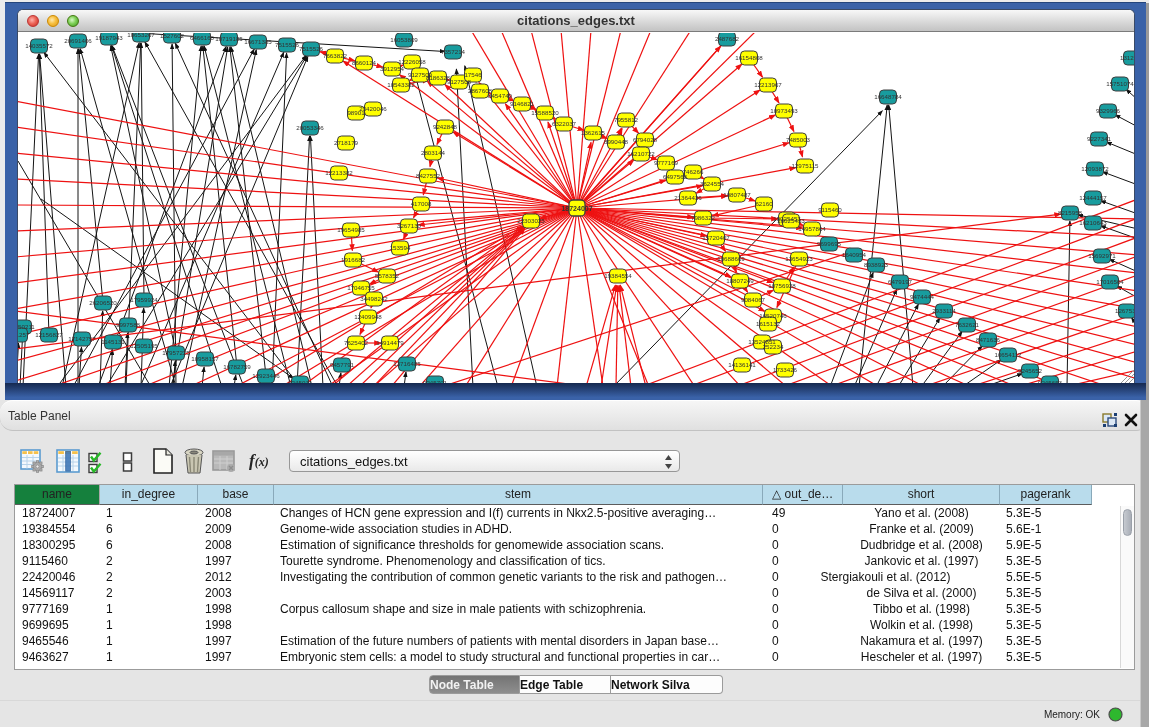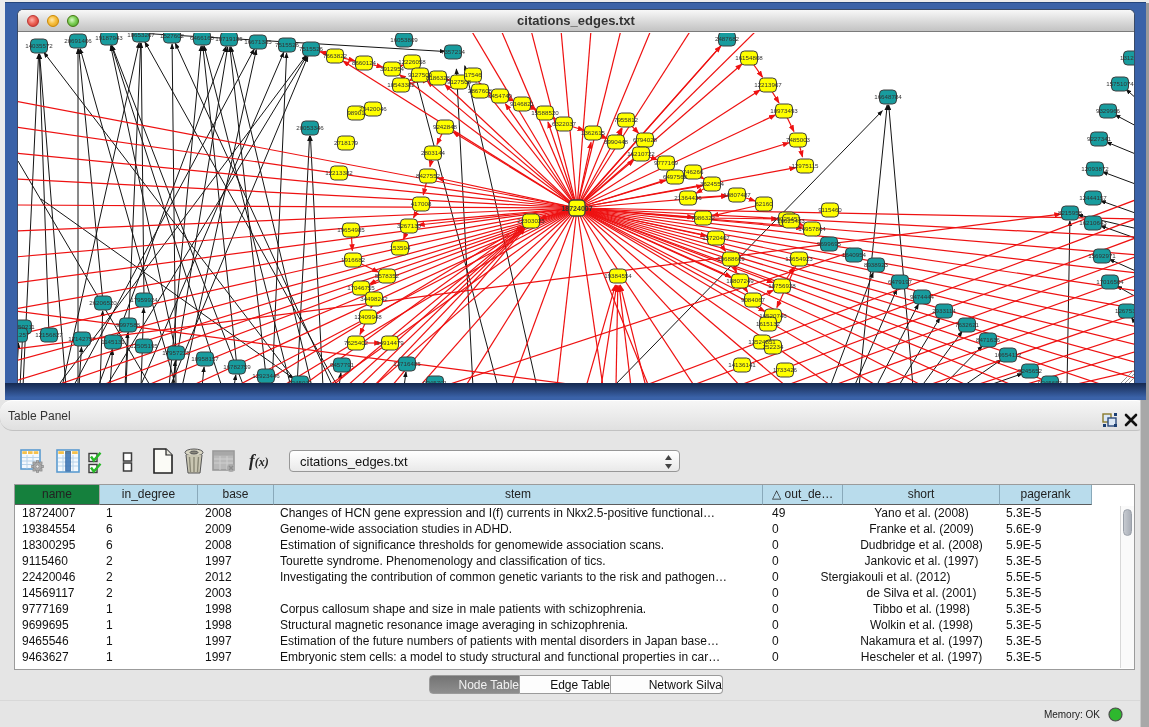--- a/index.html
+++ b/index.html
@@ -33,21 +33,21 @@
   color:#222; text-align:center; line-height:19px; }
 .trow { position:absolute; left:0; width:1120px; height:16px; font-size:12px; color:#111; }
 .trow span { position:absolute; top:1px; white-space:nowrap; }
 .trow span.ctr { text-align:center; }
 #sbar { position:absolute; left:1120px; top:506px; width:14px; height:162px;
   background:#fafafa; border-left:1px solid #d8d8d8; }
 #sthumb { position:absolute; left:2px; top:3px; width:9px; height:27px; border-radius:5px;
   background:linear-gradient(90deg,#c6cad0,#a9aeb7); border:1px solid #9aa0a9; }
 
 .tab { position:absolute; top:675px; height:19px; border:1px solid #9b9b9b; font-size:12px;
-  font-weight:normal; text-align:right; line-height:18px; background:#fdfdfd; color:#111; }
+  font-weight:bold; text-align:left; line-height:18px; background:#fdfdfd; color:#111; }
 
 #combo { position:absolute; left:289px; top:450px; width:391px; height:22px;
   border:1px solid #979797; border-radius:4px; background:linear-gradient(#ffffff,#e9e9e9);
   font-size:13px; color:#111; }
 #status { position:absolute; left:0; top:700px; width:1140px; height:27px;
   border-top:1px solid #d8d8d8; }
 </style></head><body>
 <div id="desktop"></div>
 <div id="deskbottom"></div>
 <div class="abs" style="left:1146px;top:3px;width:3px;height:397px;background:#9a9a9a;"></div>
@@ -663,33 +663,33 @@
 <div class="hcell" style="left:100px;width:98px;">in_degree</div>
 <div class="hcell" style="left:198px;width:76px;">base</div>
 <div class="hcell" style="left:274px;width:489px;">stem</div>
 <div class="hcell" style="left:763px;width:80px;text-align:left;padding-left:9px;">△ out_de…</div>
 <div class="hcell" style="left:843px;width:157px;">short</div>
 <div class="hcell" style="left:1000px;width:92px;text-align:center;">pagerank</div>
 <div class="trow" style="top:505px">
     <span style="left:22px">18724007</span>
     <span style="left:106px">1</span>
     <span style="left:205px">2008</span>
-    <span style="left:280px">Changes of HCN gene expression and I(f) currents in Nkx2.5-positive functional…</span>
+    <span style="left:280px">Changes of HCN gene expression and I(f) currents in Nkx2.5-positive averaging…</span>
     <span style="left:772px">49</span>
     <span class="ctr" style="left:843px;width:157px">Yano et al. (2008)</span>
     <span style="left:1006px">5.3E-5</span>
   </div>
 <div class="trow" style="top:521px">
     <span style="left:22px">19384554</span>
     <span style="left:106px">6</span>
     <span style="left:205px">2009</span>
     <span style="left:280px">Genome-wide association studies in ADHD.</span>
     <span style="left:772px">0</span>
     <span class="ctr" style="left:843px;width:157px">Franke et al. (2009)</span>
-    <span style="left:1006px">5.6E-9</span>
+    <span style="left:1006px">5.6E-1</span>
   </div>
 <div class="trow" style="top:537px">
     <span style="left:22px">18300295</span>
     <span style="left:106px">6</span>
     <span style="left:205px">2008</span>
     <span style="left:280px">Estimation of significance thresholds for genomewide association scans.</span>
     <span style="left:772px">0</span>
     <span class="ctr" style="left:843px;width:157px">Dudbridge et al. (2008)</span>
     <span style="left:1006px">5.9E-5</span>
   </div>
@@ -709,37 +709,36 @@
     <span style="left:280px">Investigating the contribution of common genetic variants to the risk and pathogen…</span>
     <span style="left:772px">0</span>
     <span class="ctr" style="left:807px;width:157px">Stergiakouli et al. (2012)</span>
     <span style="left:1006px">5.5E-5</span>
   </div>
 <div class="trow" style="top:585px">
     <span style="left:22px">14569117</span>
     <span style="left:106px">2</span>
     <span style="left:205px">2003</span>
     <span style="left:772px">0</span>
-    <span class="ctr" style="left:843px;width:157px">de Silva et al. (2001)</span>
+    <span class="ctr" style="left:843px;width:157px">de Silva et al. (2000)</span>
     <span style="left:1006px">5.3E-5</span>
   </div>
 <div class="trow" style="top:601px">
     <span style="left:22px">9777169</span>
     <span style="left:106px">1</span>
     <span style="left:205px">1998</span>
     <span style="left:280px">Corpus callosum shape and size in male patients with schizophrenia.</span>
     <span style="left:772px">0</span>
     <span class="ctr" style="left:843px;width:157px">Tibbo et al. (1998)</span>
     <span style="left:1006px">5.3E-5</span>
   </div>
 <div class="trow" style="top:617px">
     <span style="left:22px">9699695</span>
     <span style="left:106px">1</span>
     <span style="left:205px">1998</span>
-    <span style="left:280px">Structural magnetic resonance image averaging in schizophrenia.</span>
     <span style="left:772px">0</span>
     <span class="ctr" style="left:843px;width:157px">Wolkin et al. (1998)</span>
     <span style="left:1006px">5.3E-5</span>
   </div>
 <div class="trow" style="top:633px">
     <span style="left:22px">9465546</span>
     <span style="left:106px">1</span>
     <span style="left:205px">1997</span>
     <span style="left:280px">Estimation of the future numbers of patients with mental disorders in Japan base…</span>
     <span style="left:772px">0</span>

